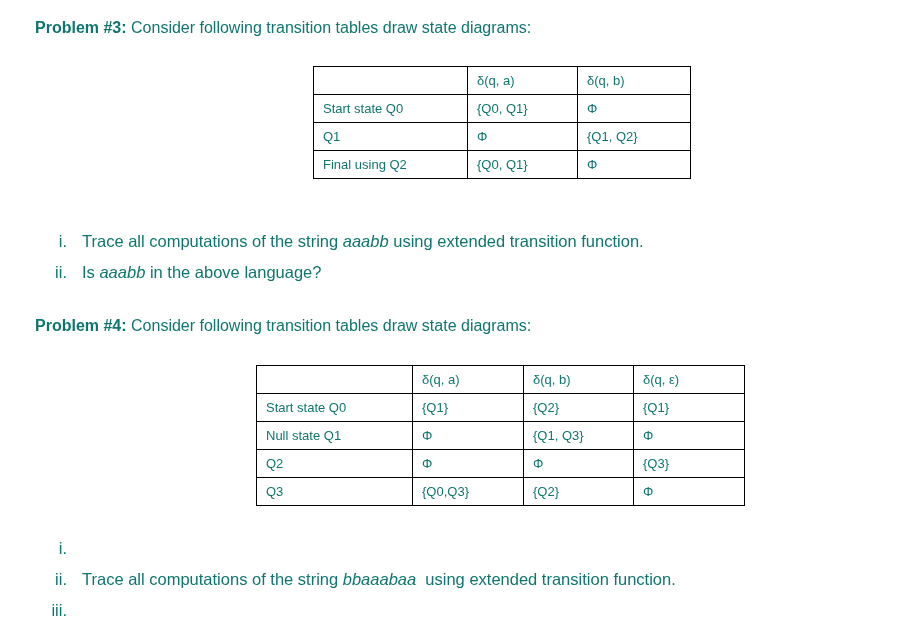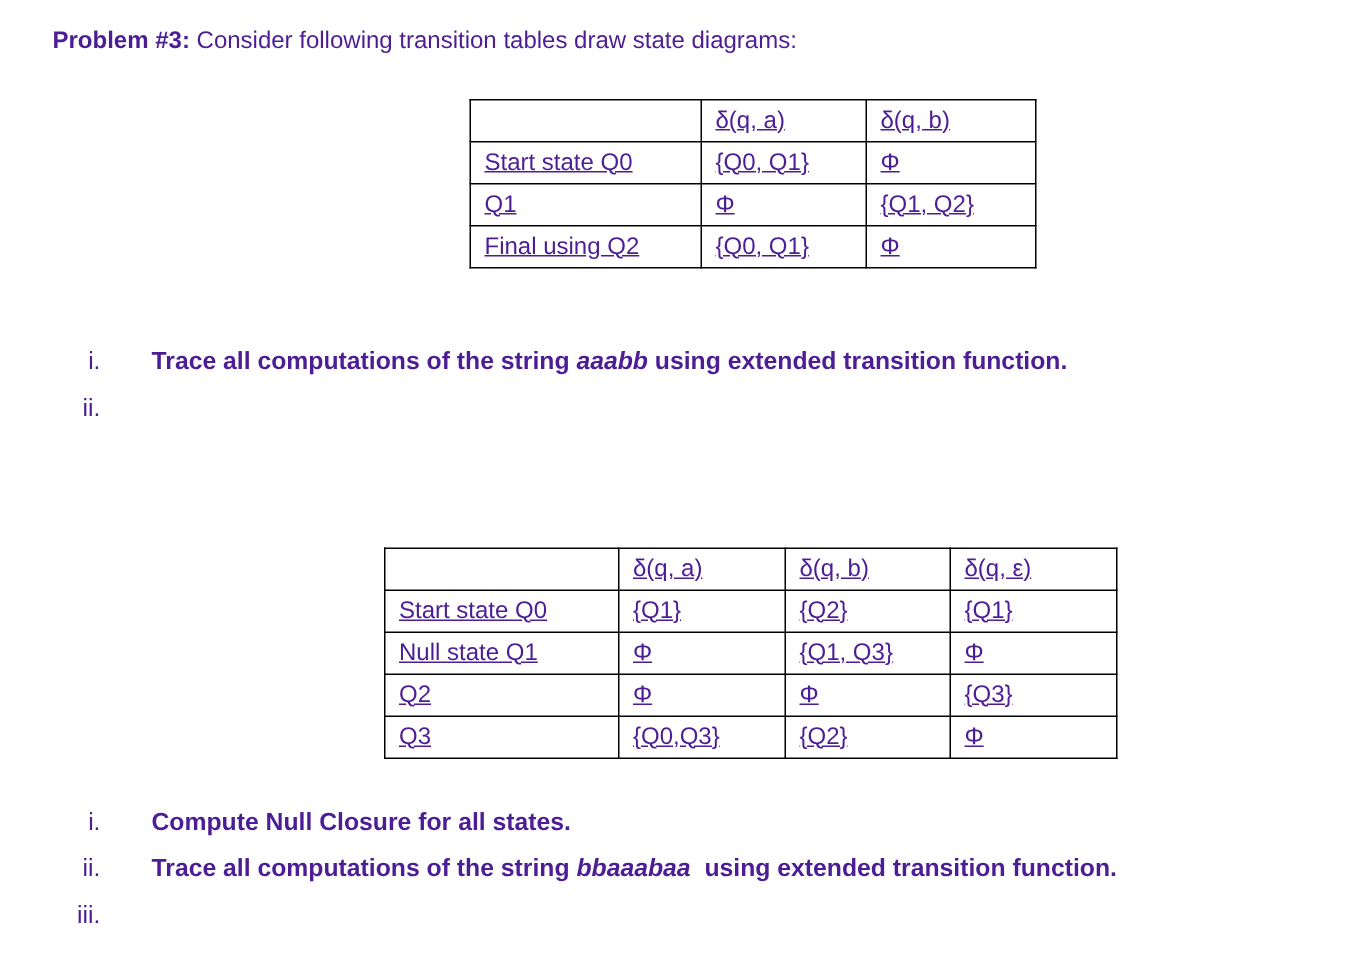--- a/index.html
+++ b/index.html
@@ -1,21 +1,21 @@
 <!DOCTYPE html>
 <html><head>
 <meta charset="utf-8">
 <style>
   html, body { margin: 0; padding: 0; background: #ffffff; }
   .page {
     position: relative;
     width: 912px;
     height: 637px;
     background: #ffffff;
-    color: #4c1d95;
+    color: #0f766e;
     font-family: "Liberation Sans", "DejaVu Sans", sans-serif;
     overflow: hidden;
   }
   .heading {
     position: absolute;
     left: 35px;
     margin: 0;
     font-size: 16px;
     line-height: 23px;
     white-space: pre;
@@ -24,44 +24,42 @@
   .ttable {
     position: absolute;
     border-collapse: collapse;
     table-layout: fixed;
     background: #ffffff;
   }
   .ttable td {
     border: 1px solid #000000;
     height: 27px;
     padding: 0 2px 0 9px;
-    font-size: 16px;
+    font-size: 13px;
     line-height: 18px;
     vertical-align: middle;
     white-space: nowrap;
     overflow: hidden;
-    text-decoration: underline;
   }
   .list-item {
     position: absolute;
     left: 35px;
     display: flex;
     font-size: 16.5px;
     line-height: 23px;
   }
   .list-item .num {
     flex: 0 0 auto;
     width: 32px;
     text-align: right;
     white-space: pre;
   }
   .list-item .txt {
-    margin-left: 34px;
+    margin-left: 15px;
     white-space: pre;
-    font-weight: bold;
   }
   .list-item .txt i { font-style: italic; }
 </style>
 </head>
 <body>
 
 <div class="page">
 
   <p class="heading" style="top:16px"><span class="hb">Problem #3:</span><span> Consider following transition tables draw state diagrams:</span></p>
 
@@ -94,22 +92,24 @@
       </tr>
     </tbody>
   </table>
 
   <div class="list-item" style="top:230px">
     <span class="num">i.</span>
     <span class="txt"><span>Trace all computations of the string </span><i>aaabb</i><span> using extended transition function.</span></span>
   </div>
   <div class="list-item" style="top:261px">
     <span class="num">ii.</span>
+    <span class="txt"><span>Is </span><i>aaabb</i><span> in the above language?</span></span>
   </div>
 
+  <p class="heading" style="top:314px"><span class="hb">Problem #4:</span><span> Consider following transition tables draw state diagrams:</span></p>
 
   <table class="ttable" style="left:256px; top:365px; width:488px;">
     <colgroup>
         <col style="width:156px">
         <col style="width:111px">
         <col style="width:110px">
         <col style="width:111px">
       </colgroup>
     <tbody>
       <tr>
@@ -140,21 +140,20 @@
         <td>Q3</td>
         <td>{Q0,Q3}</td>
         <td>{Q2}</td>
         <td>Φ</td>
       </tr>
     </tbody>
   </table>
 
   <div class="list-item" style="top:537px">
     <span class="num">i.</span>
-    <span class="txt"><span>Compute Null Closure for all states.</span><i></i><span></span></span>
   </div>
   <div class="list-item" style="top:568px">
     <span class="num">ii.</span>
     <span class="txt"><span>Trace all computations of the string </span><i>bbaaabaa</i><span>  using extended transition function.</span></span>
   </div>
   <div class="list-item" style="top:599px">
     <span class="num">iii.</span>
   </div>
 
 </div>

